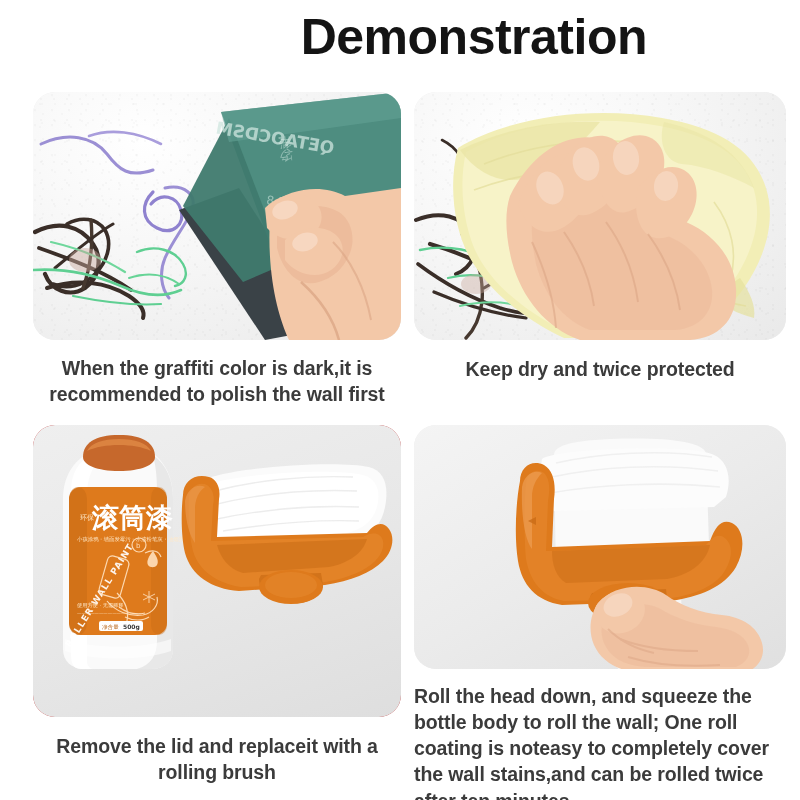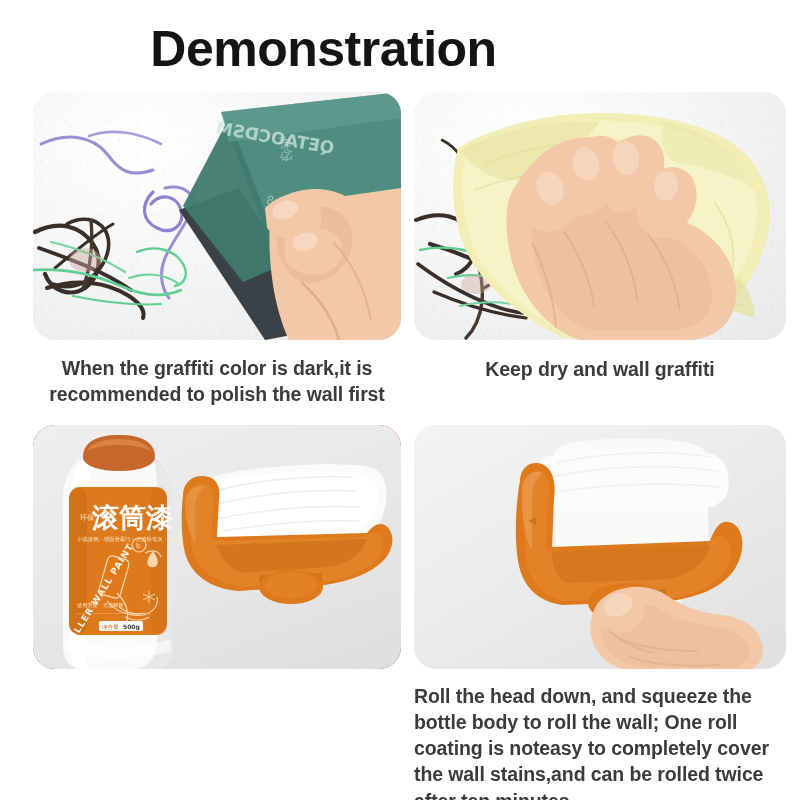--- a/index.html
+++ b/index.html
@@ -11,24 +11,24 @@
     width: 800px;
     height: 800px;
     font-family: "Liberation Sans", sans-serif;
     overflow: hidden;
     position: relative;
   }
 
   
   .page-title {
     position: absolute;
-    top: 20px;
+    top: 8px;
     left: 0;
     width: 647px;
-    text-align: center;
+    text-align: right;
     font-size: 50px;
     font-weight: bold;
     letter-spacing: -0.5px;
     color: #141414;
     font-family: "Liberation Sans", sans-serif;
   }
 
   
   .grid {
     position: absolute;
@@ -255,28 +255,28 @@
             <g stroke="#d9a282" stroke-width="2" fill="none" opacity=".5">
               <path d="M150 140 C164 160 176 186 180 214"></path>
               <path d="M192 130 C208 152 220 180 224 210"></path>
               <path d="M234 142 C250 164 262 190 266 218"></path>
               <path d="M118 150 C130 176 140 206 142 236"></path>
             </g>
           </g>
         </svg>
       </div>
 
-      <div class="caption center" style="margin-top:16px; width:372px;">Keep dry and wall graffiti</div>
+      <div class="caption center" style="margin-top:16px; width:372px;">Keep dry and twice protected</div>
     </div>
   </div>
 
   <div class="row" style="height:340px; margin-top:75px;">
 
     <div class="cell" style="left:33px; top:0; width:368px;">
-      <div class="photo" style="width:368px; height:244px; background:#b91c1c;text-decoration:underline;">
+      <div class="photo" style="width:368px; height:292px; background:#b91c1c;text-decoration:underline;">
         <div class="wall" style="background:linear-gradient(160deg,#efefef 0%,#e7e7e7 55%,#dedede 100%);"></div>
 
         <svg viewBox="0 0 368 244" style="position:absolute; inset:0;">
 
           <g>
             <path class="bottle-body" d="M30 74 C30 52 40 36 56 28 L112 24 C130 32 140 50 140 74
                      L140 224 C140 236 132 244 118 244 L52 244 C38 244 30 236 30 224 Z"></path>
             <path class="bottle-shade" d="M120 30 C134 40 140 56 140 74 L140 224 C140 236 132 244 118 244
                      L104 244 C118 240 124 230 124 216 L124 66 C124 48 122 38 120 30 Z" opacity=".85"></path>
             <path d="M38 66 C38 48 46 36 58 30 L72 28 C60 40 54 52 54 70 L54 236
@@ -363,20 +363,21 @@
                      L288 148 L228 150 Z" fill="#d2731a"></path>
             <ellipse cx="258" cy="162" rx="32" ry="17" fill="#de7a1c"></ellipse>
             <ellipse cx="258" cy="160" rx="26" ry="13" fill="#e4862b" opacity=".7"></ellipse>
 
             <path d="M152 76 C154 64 164 58 172 62 C166 66 162 74 162 84 L162 118
                      C156 110 152 94 152 76 Z" fill="#eb9a4f" opacity=".65"></path>
           </g>
         </svg>
       </div>
 
+      <div class="caption center" style="margin-top:16px; width:368px;">Remove the lid and replaceit with a rolling brush</div>
     </div>
 
     <div class="cell" style="left:414px; top:0; width:372px;">
       <div class="photo" style="width:372px; height:244px; background:#ededed;">
         <div class="wall" style="background:linear-gradient(150deg,#f4f4f4 0%,#ebebeb 50%,#e0e0e0 100%);"></div>
 
         <svg viewBox="0 0 372 244" style="position:absolute; inset:0;">
 
           <path d="M140 30 C140 22 152 16 196 14 C250 12 288 16 292 28
                    L296 150 C292 162 262 168 216 168 C170 168 144 160 142 148 Z" fill="#fafafa"></path>

